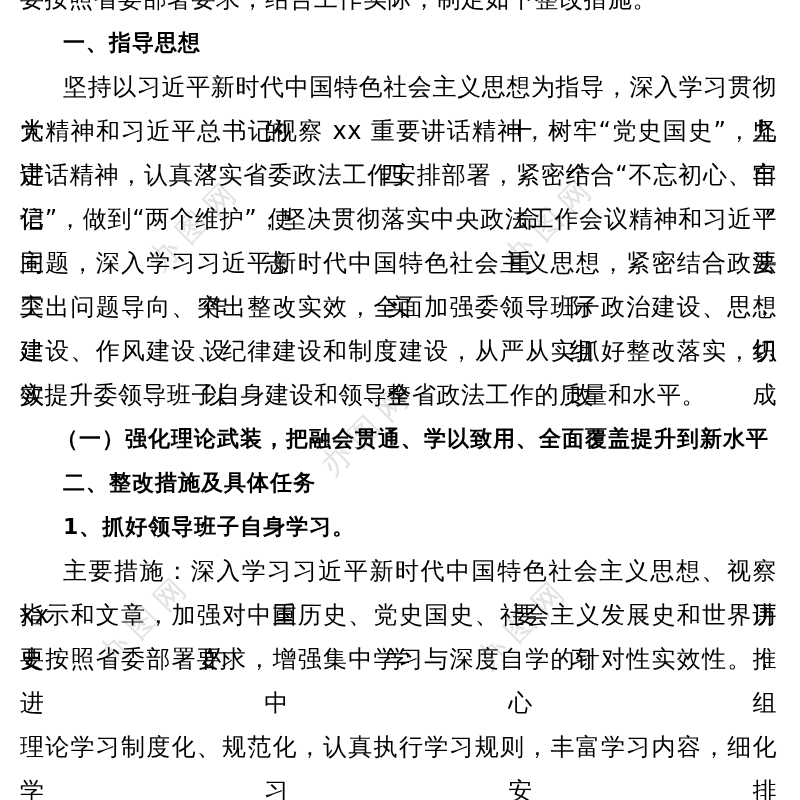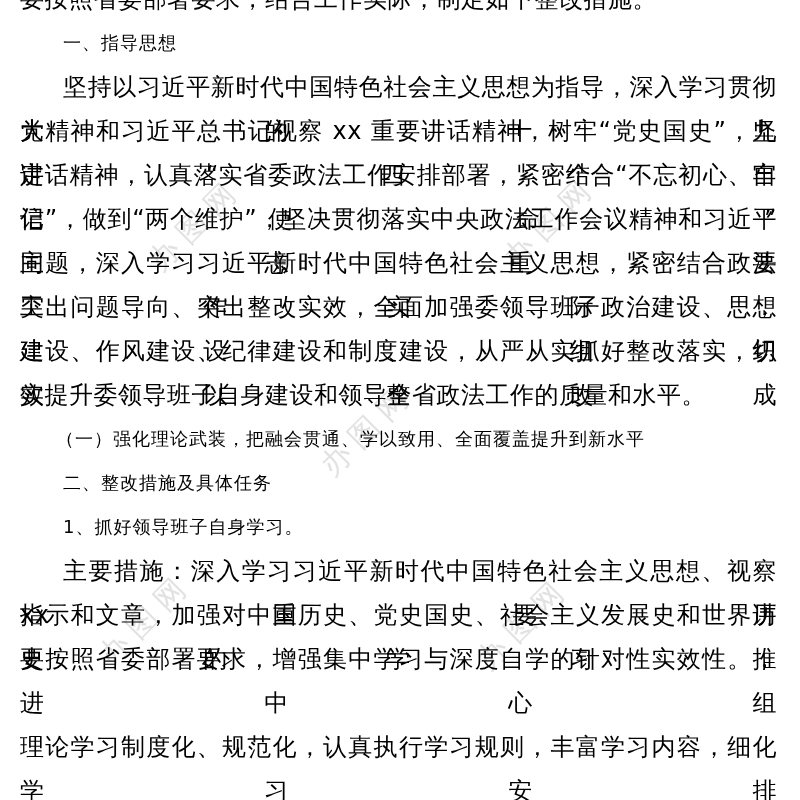--- a/index.html
+++ b/index.html
@@ -21,22 +21,22 @@
     font-size:24px;
     color:#000;
     letter-spacing:0.5px;
   }
   .j{
     text-align:justify;
     text-align-last:justify;
     text-justify:inter-character;
   }
   .h{
-    font-weight:normal;
-    font-size:18px;
+    font-weight:bold;
+    font-size:22px;
     letter-spacing:1px;
   }
   .ind{text-indent:43px;}
   .ind1{text-indent:36px;}
   
   .wm{
     position:absolute;
     transform:rotate(-45deg);
     font-size:30px;
     letter-spacing:9px;

